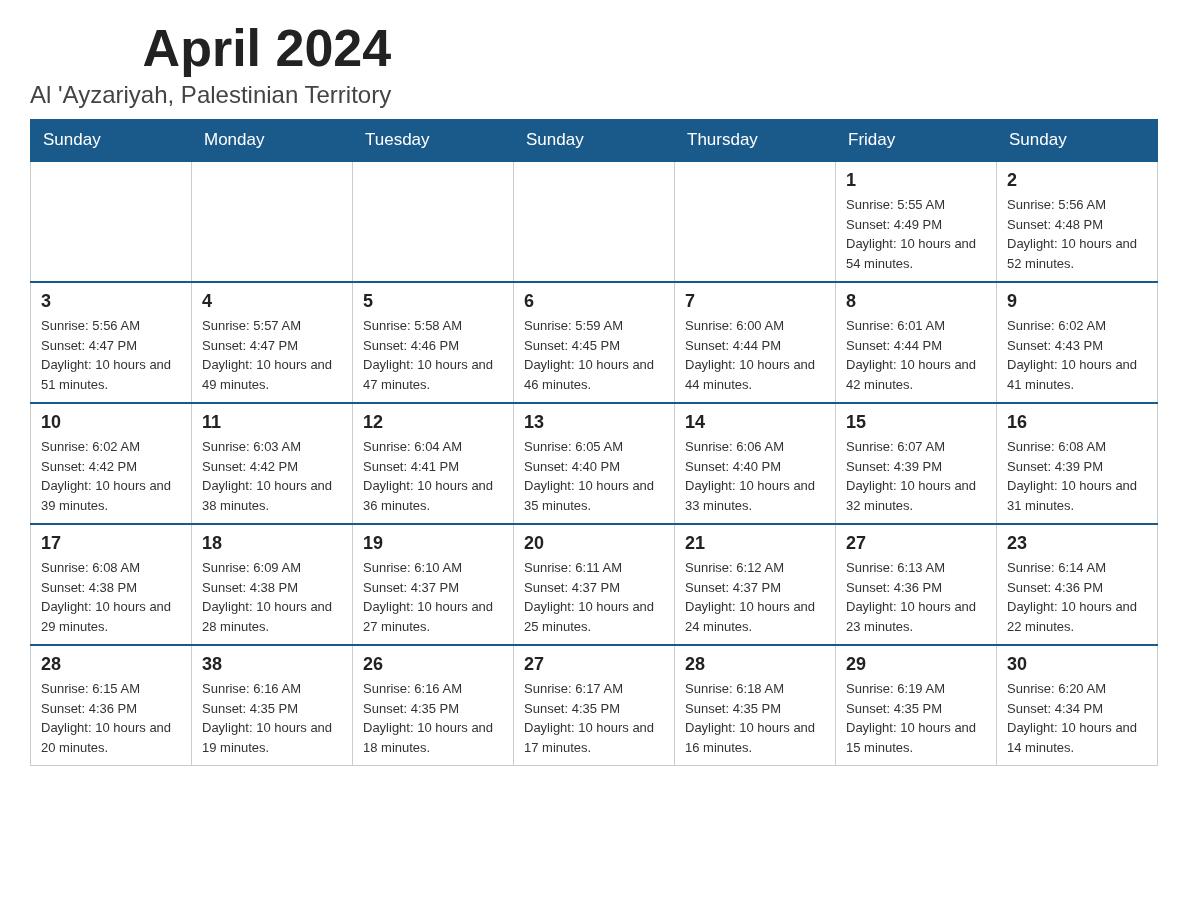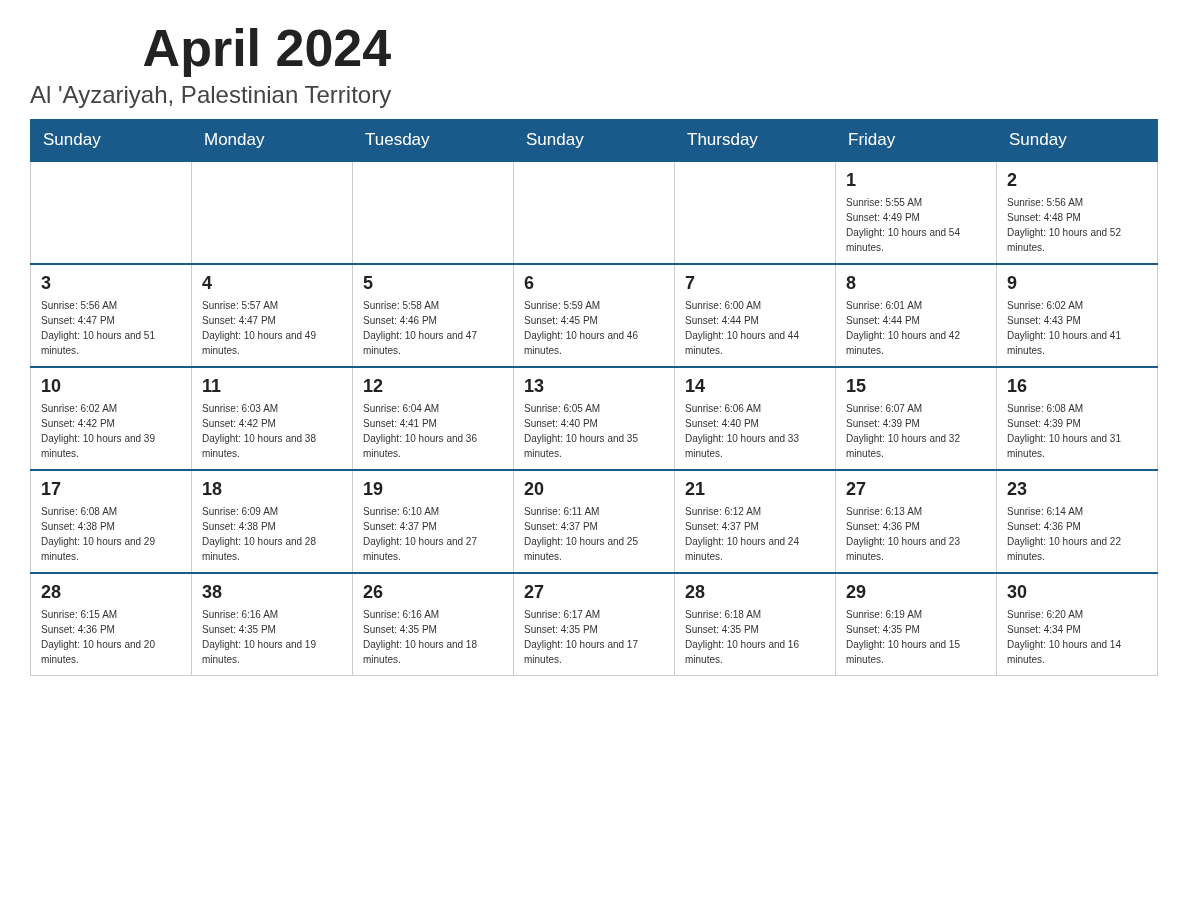--- a/index.html
+++ b/index.html
@@ -91,21 +91,21 @@
       border-top: 2px solid #1a5a8a;
     }
     .calendar tbody tr td .day-num {
       font-size: 18px;
       font-weight: bold;
       color: #222;
       display: block;
       margin-bottom: 4px;
     }
     .calendar tbody tr td .day-info {
-      font-size: 10px;
+      font-size: 13px;
       color: #333;
       line-height: 1.5;
     }
     .calendar tbody tr:not(:last-child) td {
       border-bottom: 1px solid #bbb;
     }
     .calendar tbody tr td.empty {
       background: #fff;
     }
     

